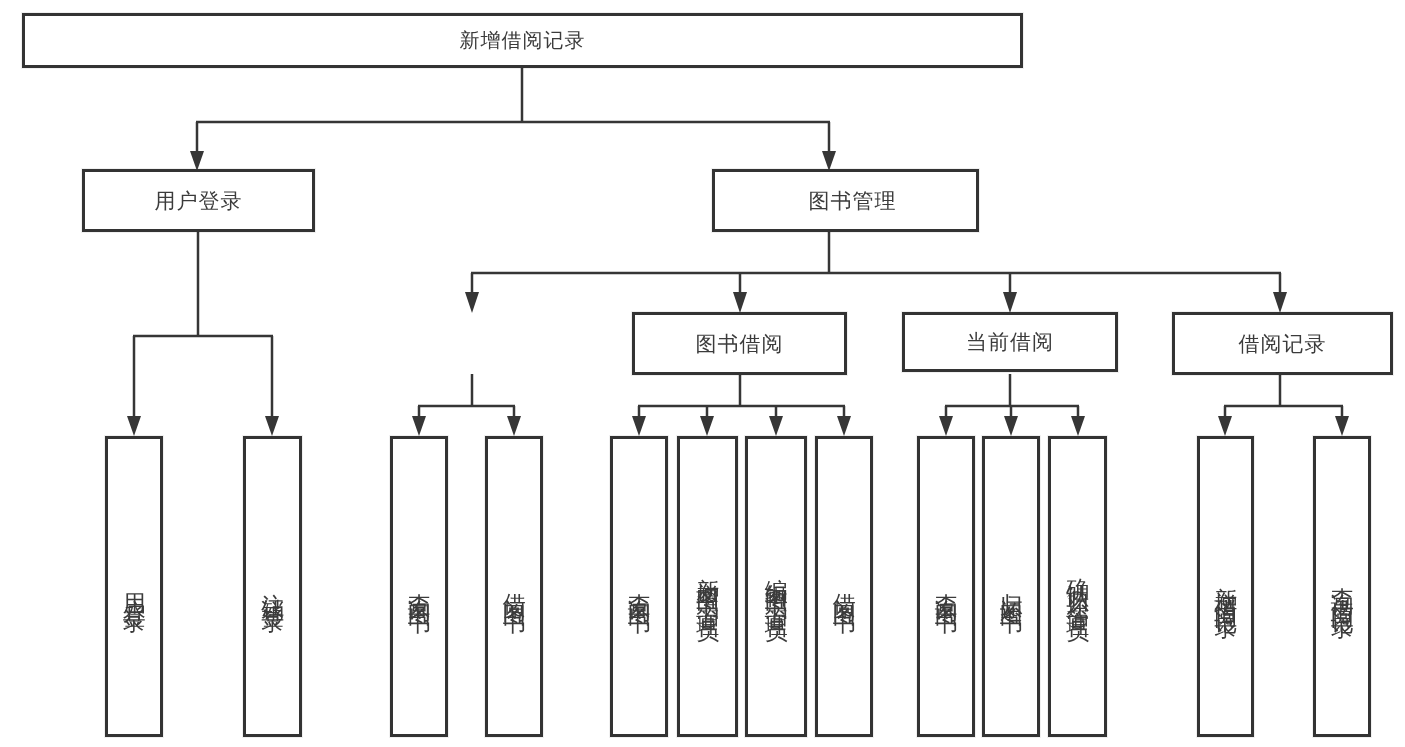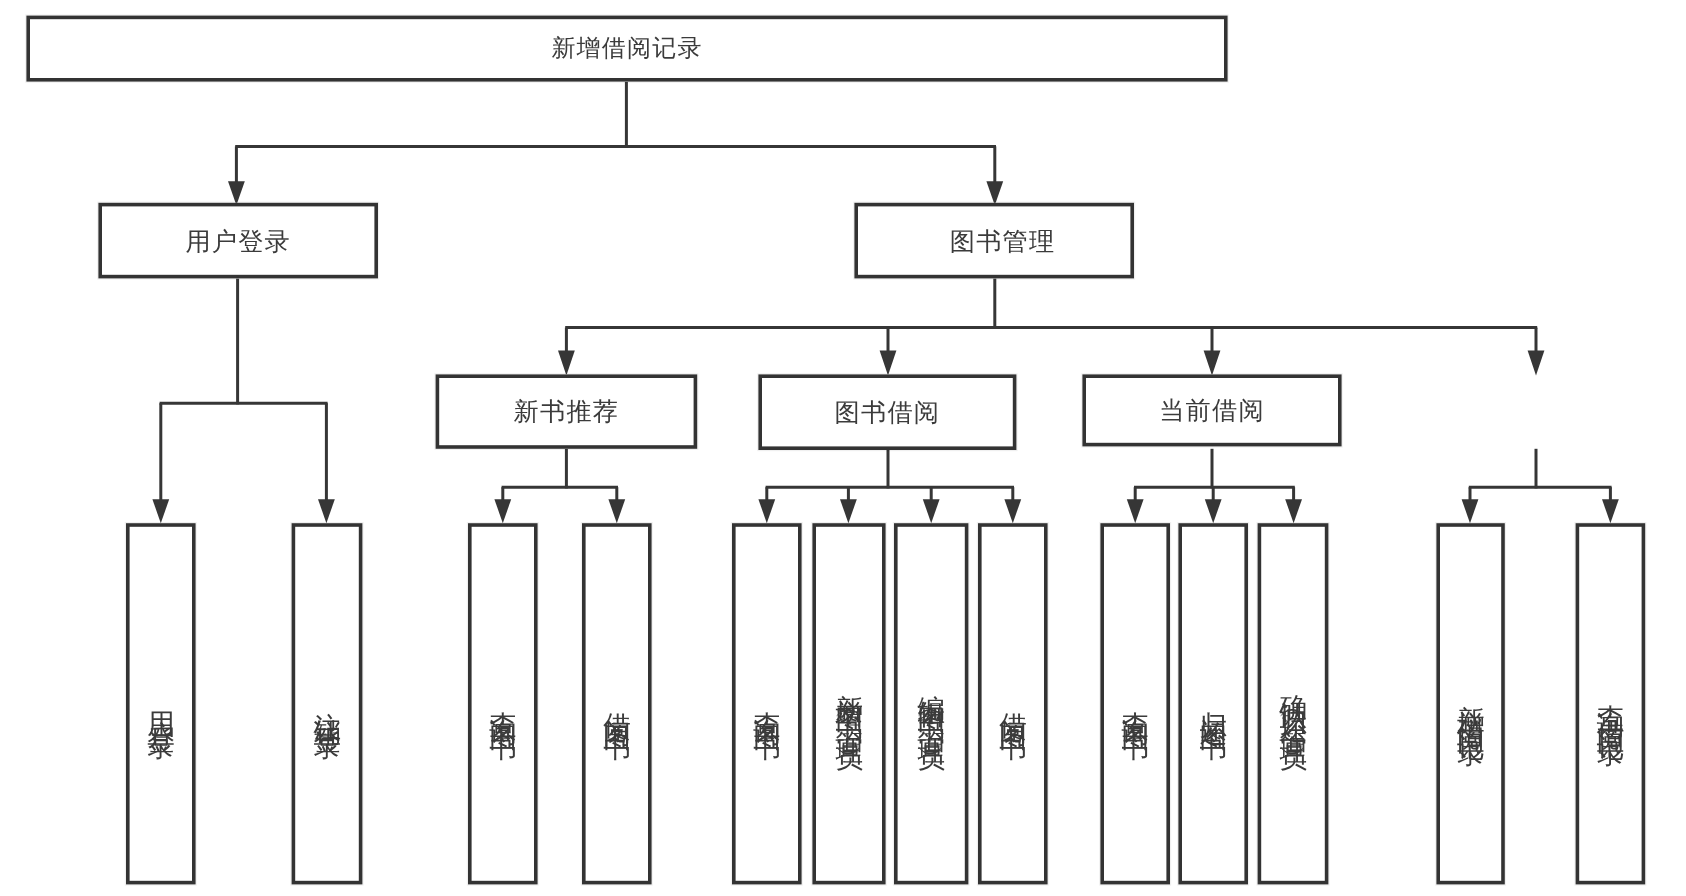--- a/index.html
+++ b/index.html
@@ -109,32 +109,32 @@
       <polygon points="1335,416 1349,416 1342,436"></polygon>
   </svg>
 
   <div class="box hbox root" style="left:22px;top:13px;width:1001px;height:55px;">
     <span>新增借阅记录</span>
   </div>
 
   <div class="box hbox" style="left:82px;top:169px;width:233px;height:63px;">
     <span>用户登录</span>
   </div>
-  <div class="box hbox" style="left:712px;top:169px;width:233px;height:63px;padding-left:14px;">
+  <div class="box hbox" style="left:712px;top:169px;width:267px;height:63px;padding-left:14px;">
     <span>图书管理</span>
   </div>
 
-  <div class="box hbox" style="left:363px;top:312px;width:218px;height:62px;">
-    <span>新书推荐</span>
-  </div>
   <div class="box hbox" style="left:632px;top:312px;width:215px;height:63px;justify-content:center;">
     <span>图书借阅</span>
   </div>
   <div class="box hbox" style="left:902px;top:312px;width:216px;height:60px;">
     <span>当前借阅</span>
+  </div>
+  <div class="box hbox" style="left:1172px;top:312px;width:221px;height:63px;">
+    <span>借阅记录</span>
   </div>
 
   <div class="box vbox" style="left:105px;top:436px;width:58px;height:301px;">
     <span>用户登录</span>
   </div>
   <div class="box vbox" style="left:243px;top:436px;width:59px;height:301px;">
     <span>注销登录</span>
   </div>
   <div class="box vbox" style="left:390px;top:436px;width:58px;height:301px;">
     <span>查询图书</span>

